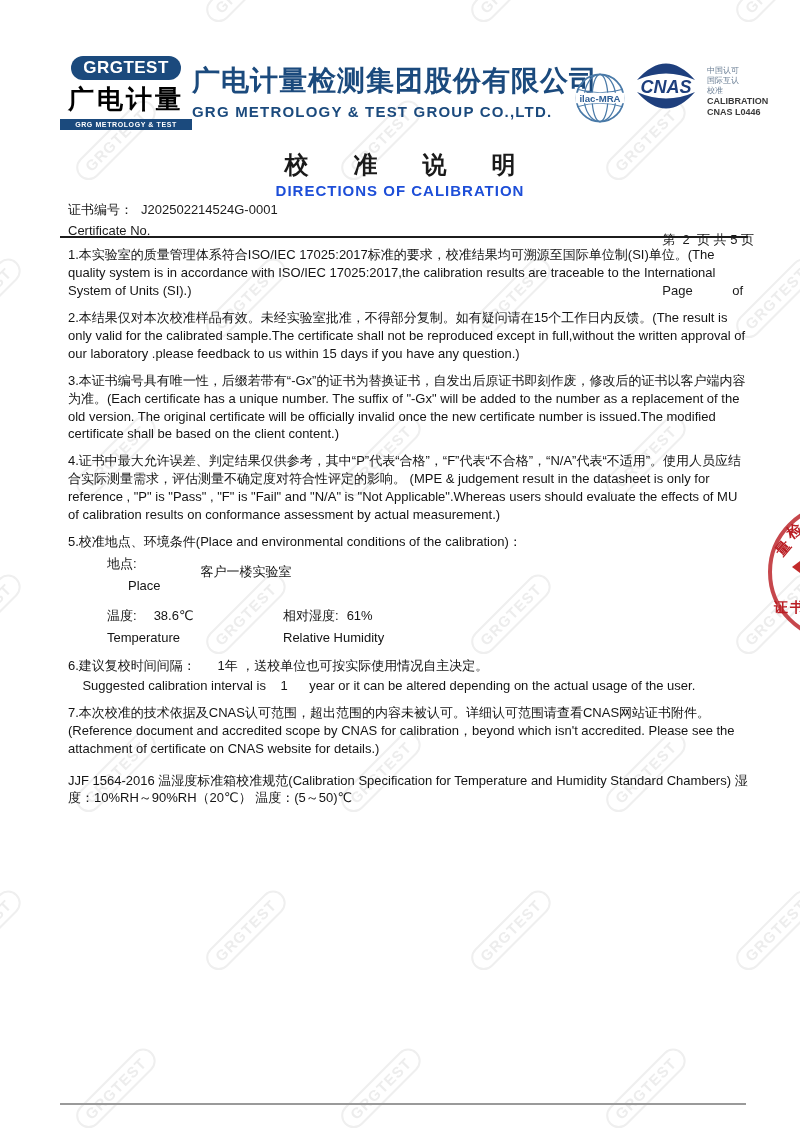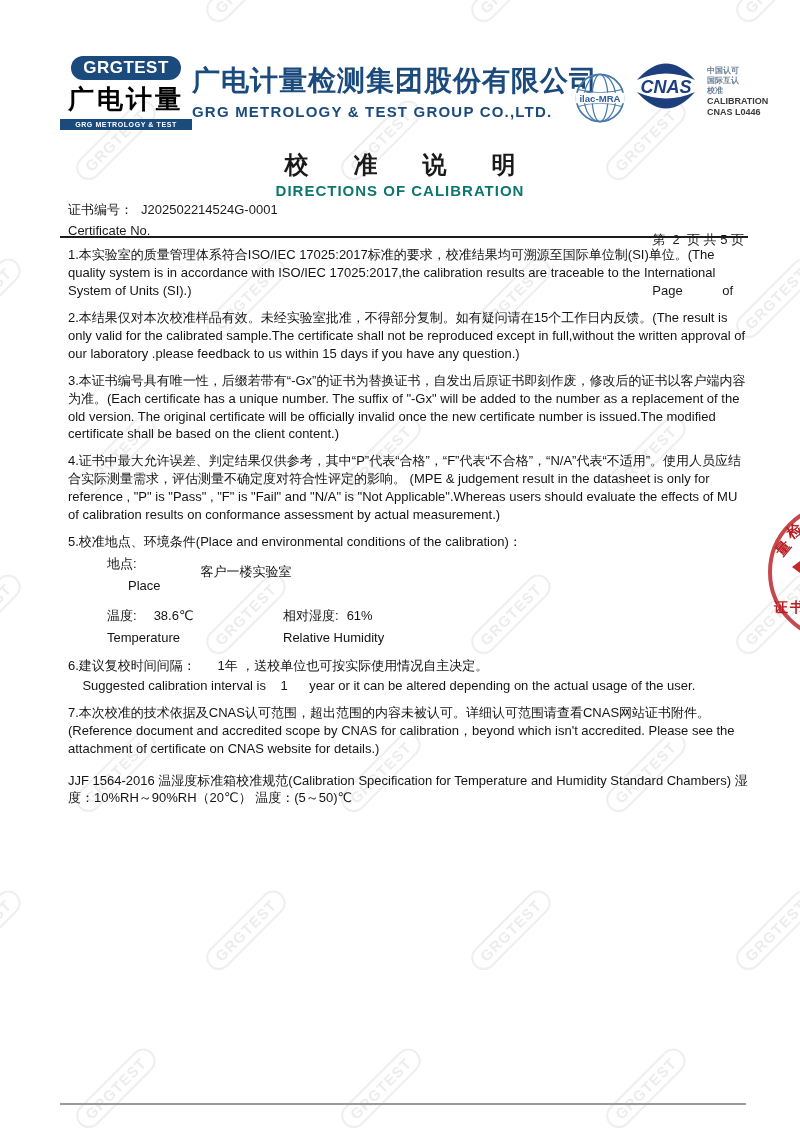--- a/index.html
+++ b/index.html
@@ -20,34 +20,34 @@
       font-size:17px;padding:2px 12px;border-radius:15px;letter-spacing:.5px;}
   .logo-cn{color:#000000;font-weight:bold;font-size:26px;letter-spacing:3px;margin-top:2px;}
   .logo-strip{background:#1b4a7d;color:#fff;font-size:7px;font-weight:bold;
       letter-spacing:.6px;padding:2px 0;margin-top:2px;}
   .company{position:absolute;left:192px;top:62px;width:385px;}
   .company-cn{color:#1b4a7d;font-weight:bold;font-size:28px;letter-spacing:1px;white-space:nowrap;}
   .company-en{color:#1b4a7d;font-weight:bold;font-size:15px;letter-spacing:1.2px;margin-top:3px;white-space:nowrap;}
   .ilac{position:absolute;left:572px;top:70px;}
   .cnas{position:absolute;left:633px;top:55px;}
   .accred{position:absolute;left:707px;top:66px;line-height:1.25;}
-  .accred .sm{font-size:8px;color:#6b7f95;font-weight:bold;}
+  .accred .sm{font-size:8px;color:#6b7f95;}
   .accred .bd{font-size:9px;color:#3a3a3a;font-weight:bold;}
 
   
   .title-cn{position:absolute;left:0;top:149px;width:100%;text-align:center;
       font-size:24px;font-weight:bold;color:#1a1a1a;letter-spacing:45px;text-indent:45px;white-space:nowrap;}
   .title-en{position:absolute;left:0;top:182px;width:100%;text-align:center;
-      font-size:15px;font-weight:bold;color:#0f766e;letter-spacing:1px;}
+      font-size:15px;font-weight:bold;color:#1d4ed8;letter-spacing:1px;}
 
   
   .cert-left{position:absolute;left:68px;top:201px;font-size:13px;color:#1a1a1a;}
   .cert-left .num{margin-left:8px;}
   .cert-left .en{margin-top:4px;}
-  .cert-right{position:absolute;right:56px;top:201px;font-size:13px;color:#1a1a1a;text-align:left;white-space:pre;}
+  .cert-right{position:absolute;right:46px;top:201px;font-size:13px;color:#1a1a1a;text-align:left;white-space:pre;}
   .rule-top{position:absolute;left:60px;top:236px;width:688px;height:2px;background:#1c1c1c;}
   .rule-bottom{position:absolute;left:60px;top:1103px;width:686px;height:2px;background:#9a9a9a;}
 
   
   .bodytext{position:absolute;left:68px;top:246px;width:682px;font-size:13px;
       color:#141414;line-height:1.38;}
   .para{margin:0 0 9px 0;white-space:pre-wrap;}
   .env{padding-left:39px;margin:4px 0 10px 0;}
   .env-row{display:flex;margin-bottom:12px;}
   .env-stack .en{margin-top:4px;margin-left:21px;}

